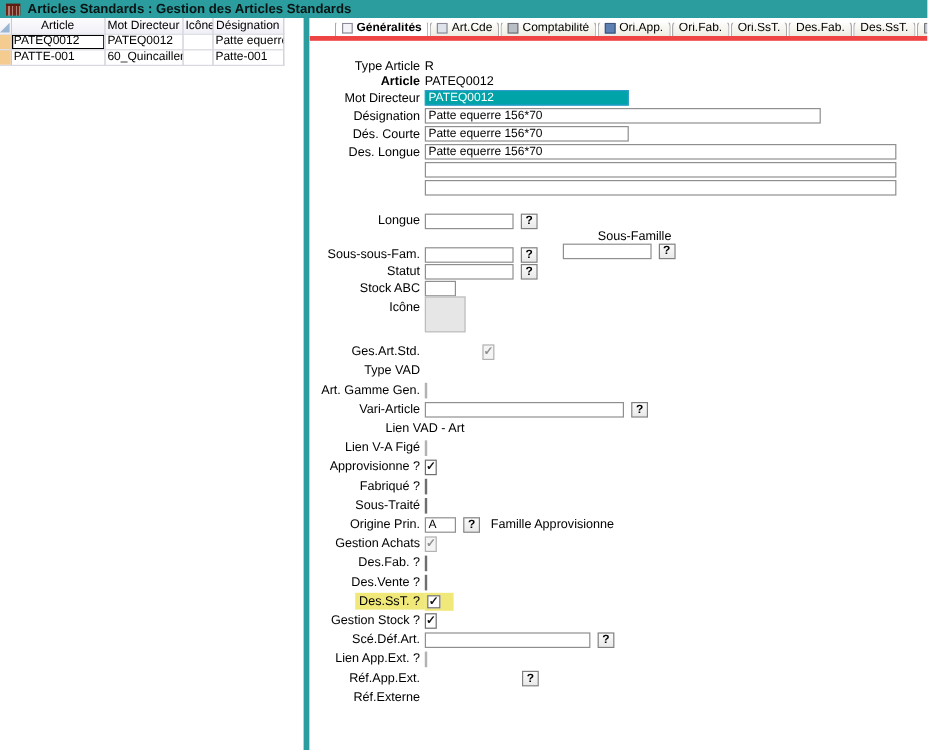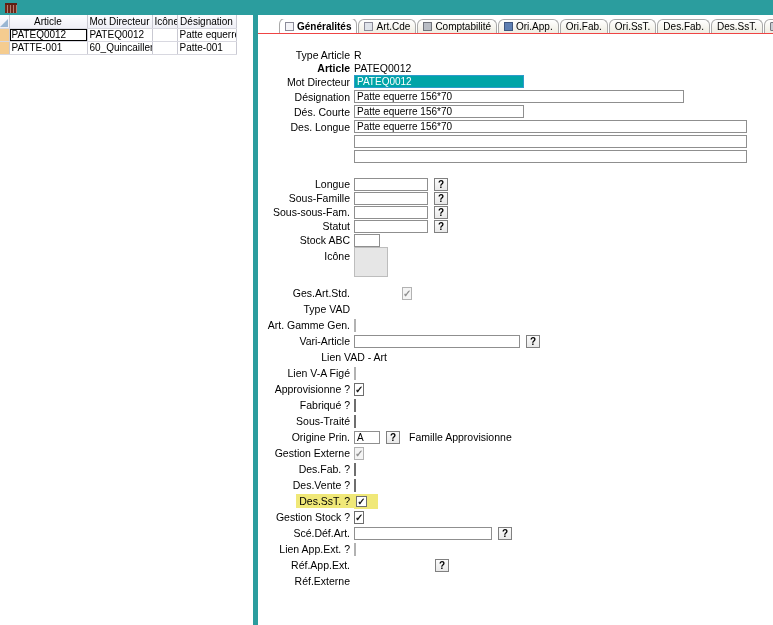--- a/index.html
+++ b/index.html
@@ -31,21 +31,21 @@
   td.cell { background:#fff; }
   td.focuscell { box-shadow:inset 0 0 0 1px #000; }
 
   
   .divider { position:absolute; top:15px; left:253px; width:5px; bottom:0; background:#2B9D9E; }
 
   
   .rightpanel { position:absolute; top:15px; left:258px; right:0; bottom:0; background:#fff; overflow:hidden; }
   .tabbar { position:absolute; top:4px; left:0; right:0; height:15px; padding-left:21px;
             display:flex; align-items:flex-end; white-space:nowrap; overflow:hidden;
-            border-bottom:1px solid #ef4444; }
+            border-bottom:4px solid #ef4444; }
   .tab { flex:0 0 auto; display:inline-flex; align-items:center; gap:3px; height:14px;
          padding:1px 5px 1px 5px; margin-right:1px; font-size:10px;
          border:1px solid #A9A9A9; border-bottom:none; border-radius:6px 6px 0 0;
          background:linear-gradient(#FFFFFF,#EFEDE2); }
   .tab.active { font-weight:bold; background:#fff; height:15px; position:relative; z-index:2;
                 box-shadow:0 1px 0 #fff; }
   .tabicon { width:9px; height:9px; display:inline-block; flex:0 0 auto; }
   .ti-page    { background:#F4F4F8; border:1px solid #8B8B99; }
   .ti-doc     { background:#DFE3EA; border:1px solid #8B8B99; }
   .ti-cabinet { background:#B9BDC4; border:1px solid #70737B; }
@@ -76,20 +76,21 @@
   .row.hl .lbl .t { background:#F0E878; padding:1px 4px 1px 3px; }
   .row.hl .cbwrap { background:#F0E878; padding:2px 11px 2px 2px; display:inline-flex; }
 </style>
 </head>
 <body>
 
 <div id="app">
 
   <div class="titlebar">
     <div class="app-icon"></div>
+    <span class="txt">Articles Standards : Gestion des Articles Standards</span>
   </div>
 
   <div class="leftpanel">
     <table class="grid">
       <colgroup>
           <col class="c0">
           <col class="c1">
           <col class="c2">
           <col class="c3">
           <col class="c4">
@@ -210,21 +211,21 @@
           </div>
         </div>
         <div style="height: 13px;"></div>
         <div class="row" style="height: 14px;">
           <span class="lbl"><span class="t">Longue</span></span>
           <div class="ctrl">
             <input class="fld" style="width: 74px;">
             <button class="qbtn">?</button>
           </div>
         </div>
-        <div class="row" style="height: 14px;">
+        <div class="row" style="height: 14px; flex-direction: column;">
           <span class="lbl"><span class="t">Sous-Famille</span></span>
           <div class="ctrl">
             <input class="fld" style="width: 74px;">
             <button class="qbtn">?</button>
           </div>
         </div>
         <div class="row" style="height: 14px;">
           <span class="lbl"><span class="t">Sous-sous-Fam.</span></span>
           <div class="ctrl">
             <input class="fld" style="width: 74px;">
@@ -304,21 +305,21 @@
         </div>
         <div class="row" style="height: 16px;">
           <span class="lbl"><span class="t">Origine Prin.</span></span>
           <div class="ctrl">
             <input class="fld" value="A" style="width: 26px;">
             <button class="qbtn">?</button>
             <span class="note">Famille Approvisionne</span>
           </div>
         </div>
         <div class="row" style="height: 16px;">
-          <span class="lbl"><span class="t">Gestion Externe</span></span>
+          <span class="lbl"><span class="t">Gestion Achats</span></span>
           <div class="ctrl">
             <span class="cbwrap"><span class="cb dis">✓</span></span>
           </div>
         </div>
         <div class="row" style="height: 16px;">
           <span class="lbl"><span class="t">Des.Fab. ?</span></span>
           <div class="ctrl">
             <span class="cbwrap"><span class="cb"></span></span>
           </div>
         </div>

